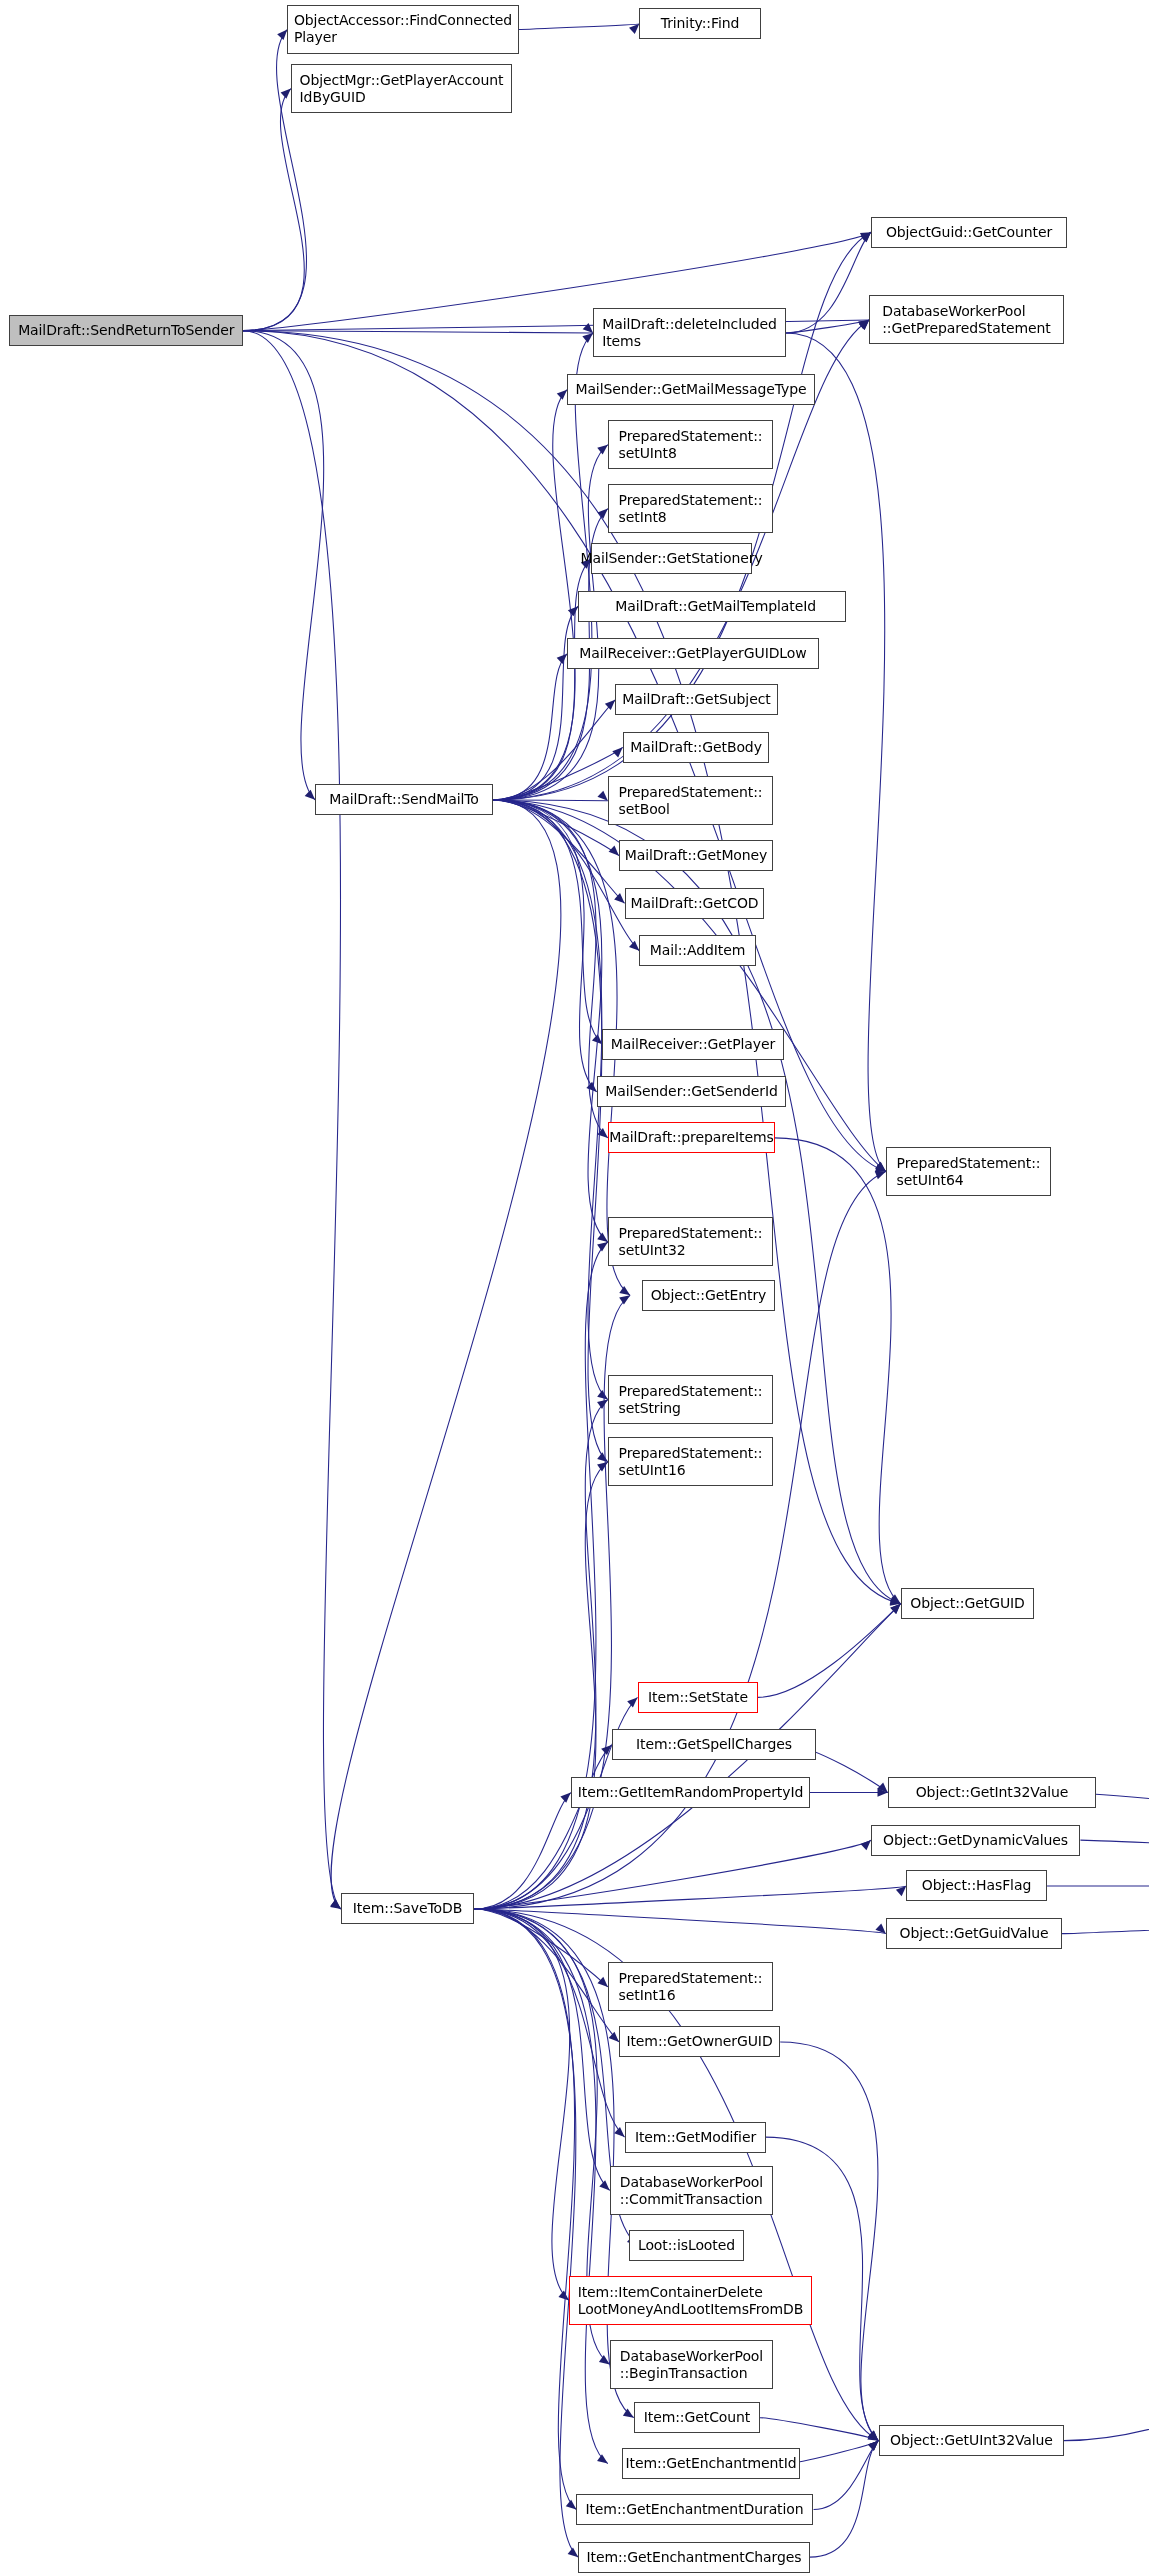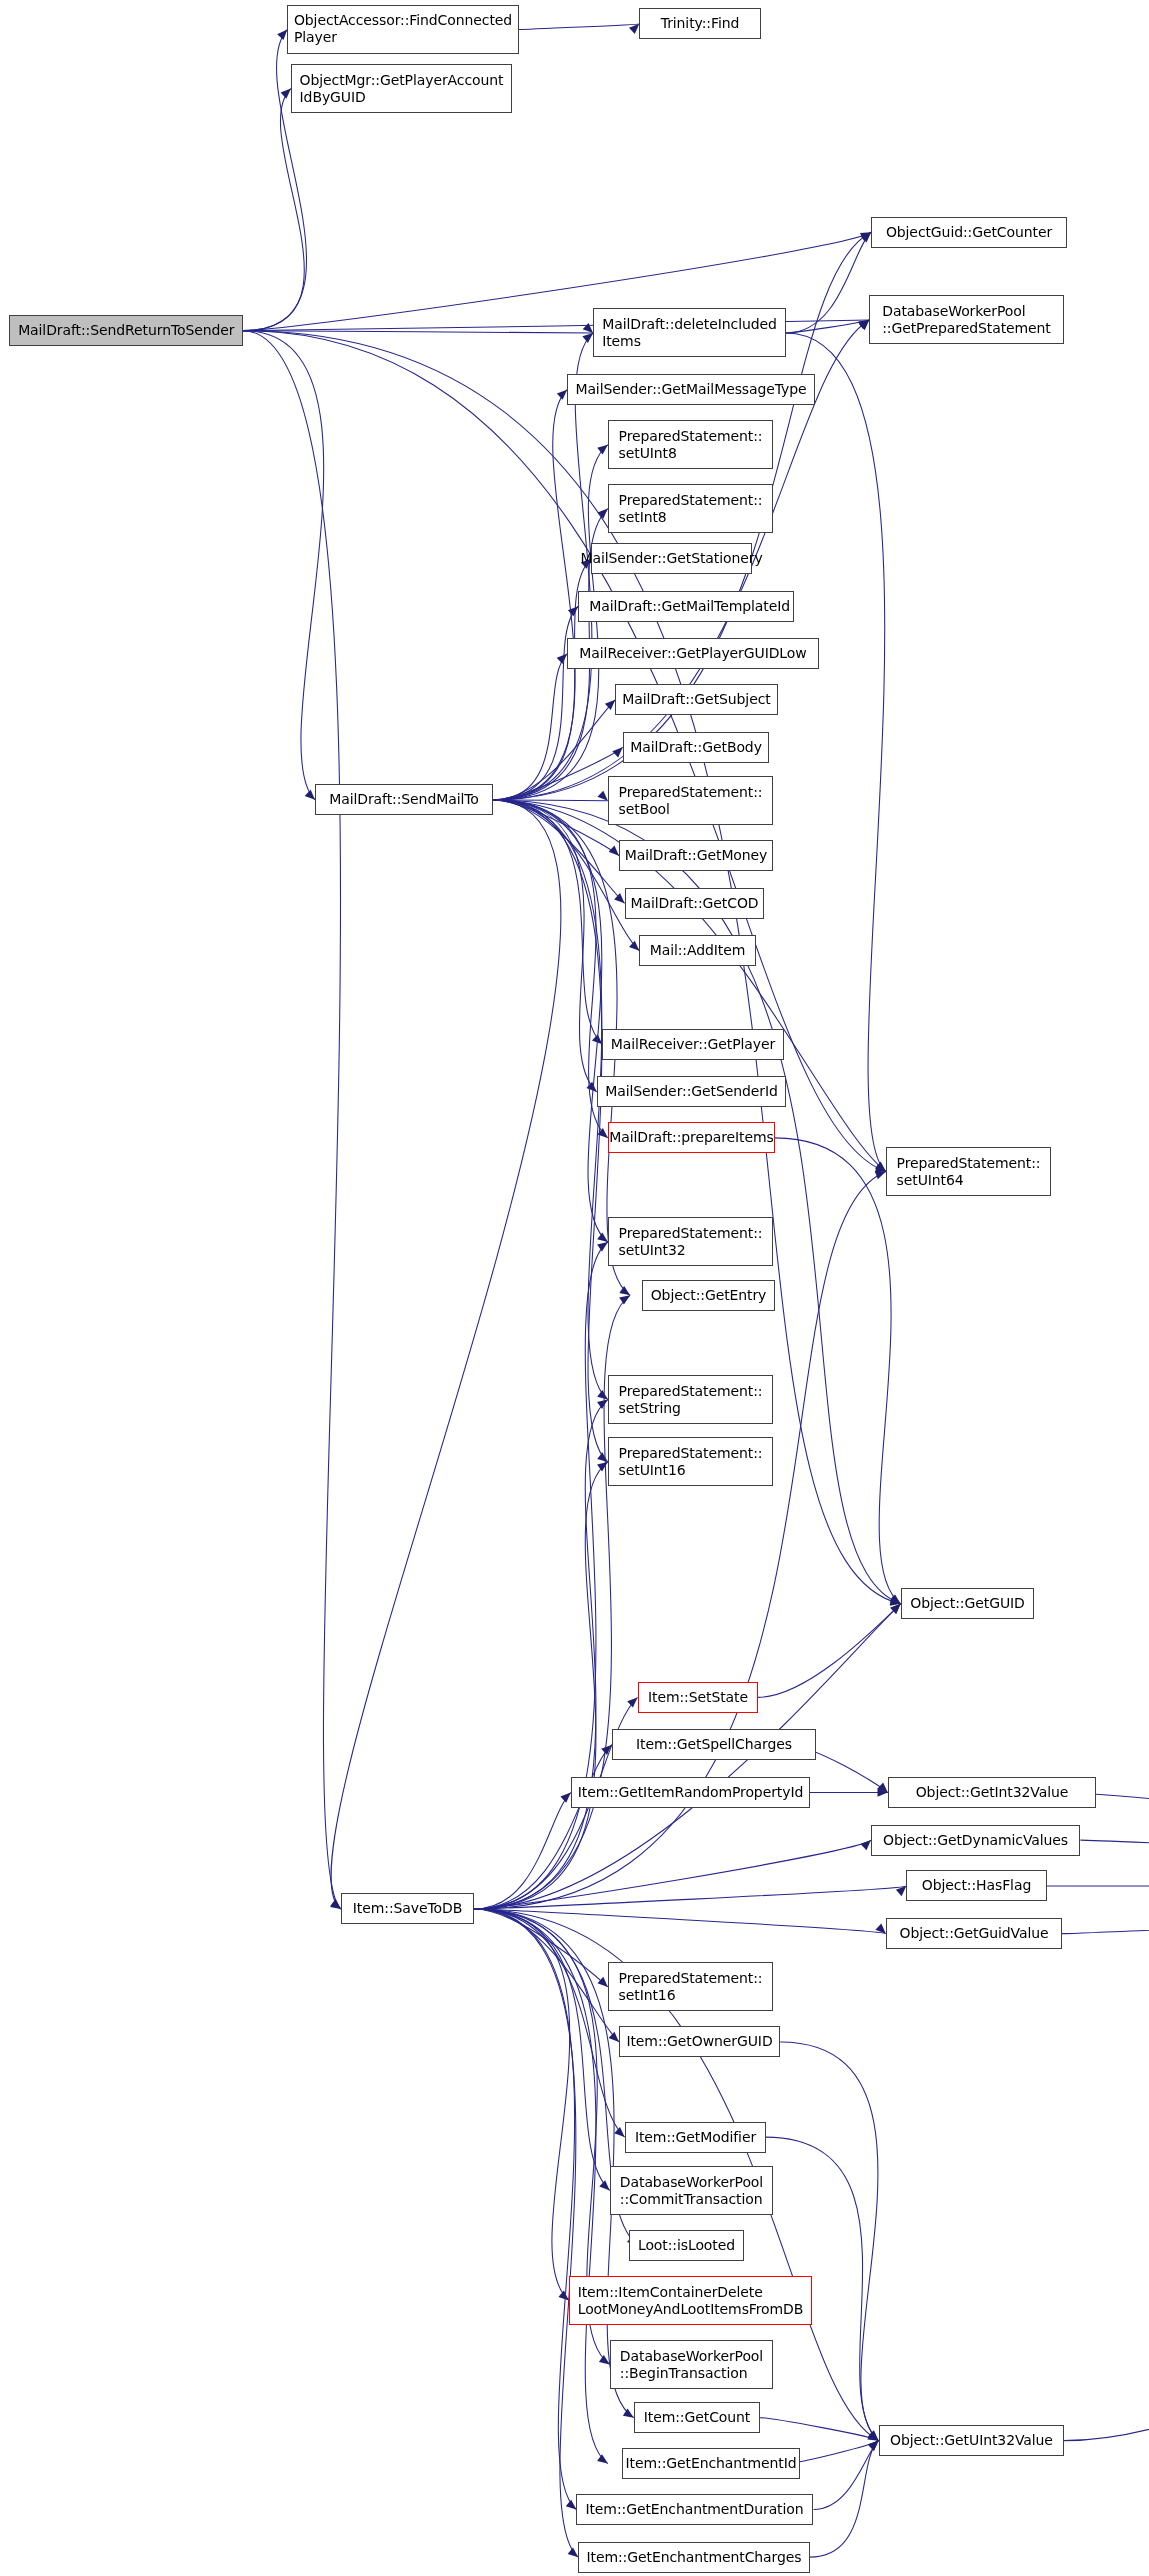--- a/index.html
+++ b/index.html
@@ -186,21 +186,21 @@
 ::GetPreparedStatement</div>
       <div class="node root" style="left: 9.3px; top: 315px; width: 234px; height: 31px;">MailDraft::SendReturnToSender</div>
       <div class="node" style="left: 593px; top: 308px; width: 193px; height: 49px;">MailDraft::deleteIncluded
 Items</div>
       <div class="node" style="left: 567px; top: 374px; width: 248px; height: 31px;">MailSender::GetMailMessageType</div>
       <div class="node" style="left: 608px; top: 420px; width: 165px; height: 49px;">PreparedStatement::
 setUInt8</div>
       <div class="node" style="left: 608px; top: 484px; width: 165px; height: 49px;">PreparedStatement::
 setInt8</div>
       <div class="node" style="left: 591px; top: 543px; width: 161px; height: 31px;">MailSender::GetStationery</div>
-      <div class="node" style="left: 578px; top: 591px; width: 216px; height: 31px; padding-left: 11px;">MailDraft::GetMailTemplateId</div>
+      <div class="node" style="left: 578px; top: 591px; width: 268px; height: 31px; padding-left: 11px;">MailDraft::GetMailTemplateId</div>
       <div class="node" style="left: 567px; top: 638px; width: 252px; height: 31px;">MailReceiver::GetPlayerGUIDLow</div>
       <div class="node" style="left: 615px; top: 684px; width: 163px; height: 31px;">MailDraft::GetSubject</div>
       <div class="node" style="left: 623px; top: 732px; width: 146px; height: 31px;">MailDraft::GetBody</div>
       <div class="node" style="left: 608px; top: 776px; width: 165px; height: 49px;">PreparedStatement::
 setBool</div>
       <div class="node" style="left: 315px; top: 784px; width: 178px; height: 31px;">MailDraft::SendMailTo</div>
       <div class="node" style="left: 619px; top: 840px; width: 154px; height: 31px;">MailDraft::GetMoney</div>
       <div class="node" style="left: 625px; top: 888px; width: 139px; height: 31px;">MailDraft::GetCOD</div>
       <div class="node" style="left: 639px; top: 935px; width: 117px; height: 31px;">Mail::AddItem</div>
       <div class="node" style="left: 602px; top: 1029px; width: 182px; height: 31px;">MailReceiver::GetPlayer</div>

